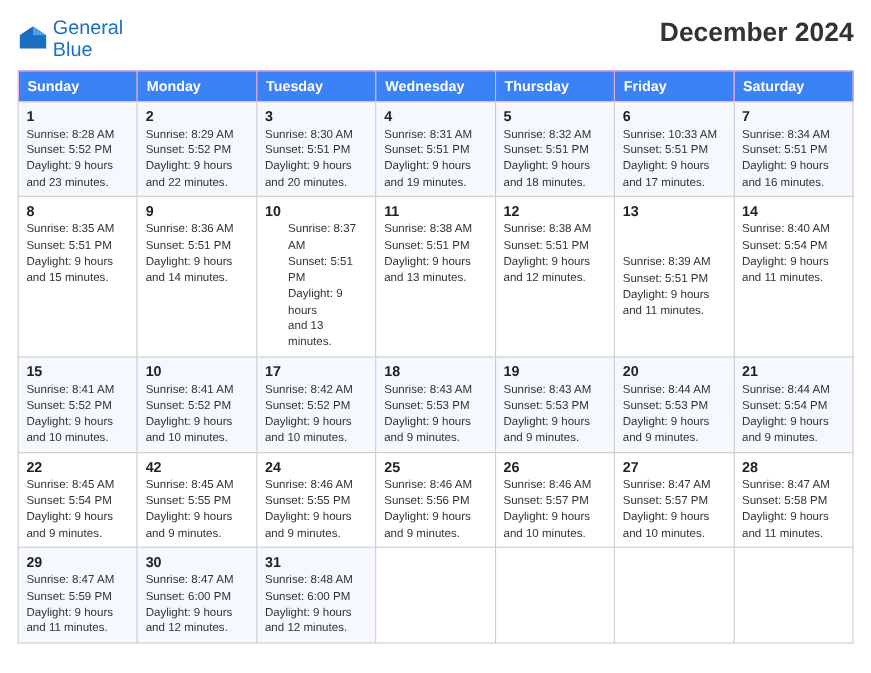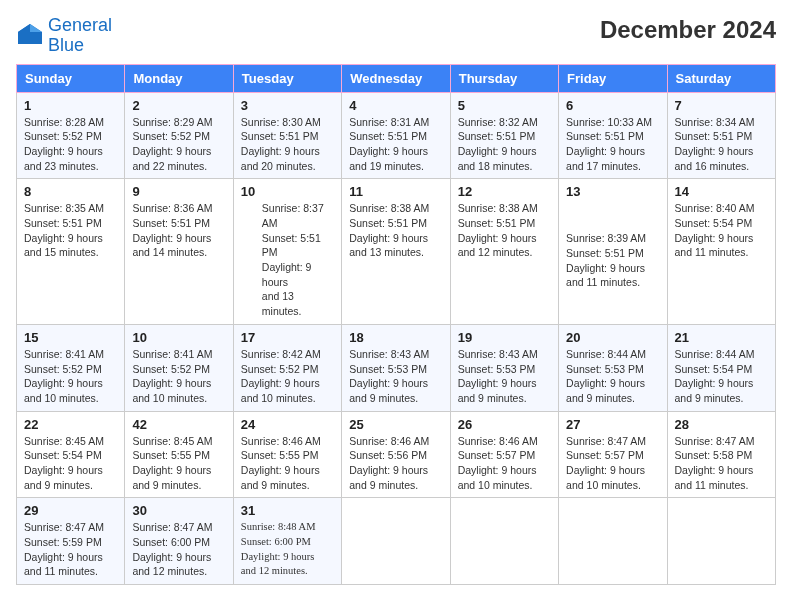--- a/index.html
+++ b/index.html
@@ -332,21 +332,21 @@
         </td>
         <td>
           <span class="day-num">30</span>
           <div class="day-info" style="white-space: pre-line;">Sunrise: 8:47 AM
 Sunset: 6:00 PM
 Daylight: 9 hours
 and 12 minutes.</div>
         </td>
         <td>
           <span class="day-num">31</span>
-          <div class="day-info" style="white-space: pre-line; font-family: Liberation Serif, serif;">Sunrise: 8:48 AM
+          <div class="day-info" style="white-space: pre-line;">Sunrise: 8:48 AM
 Sunset: 6:00 PM
 Daylight: 9 hours
 and 12 minutes.</div>
         </td>
         <td class="empty-cell"></td>
         <td class="empty-cell"></td>
         <td class="empty-cell"></td>
         <td class="empty-cell"></td>
       </tr>
     </tbody>

